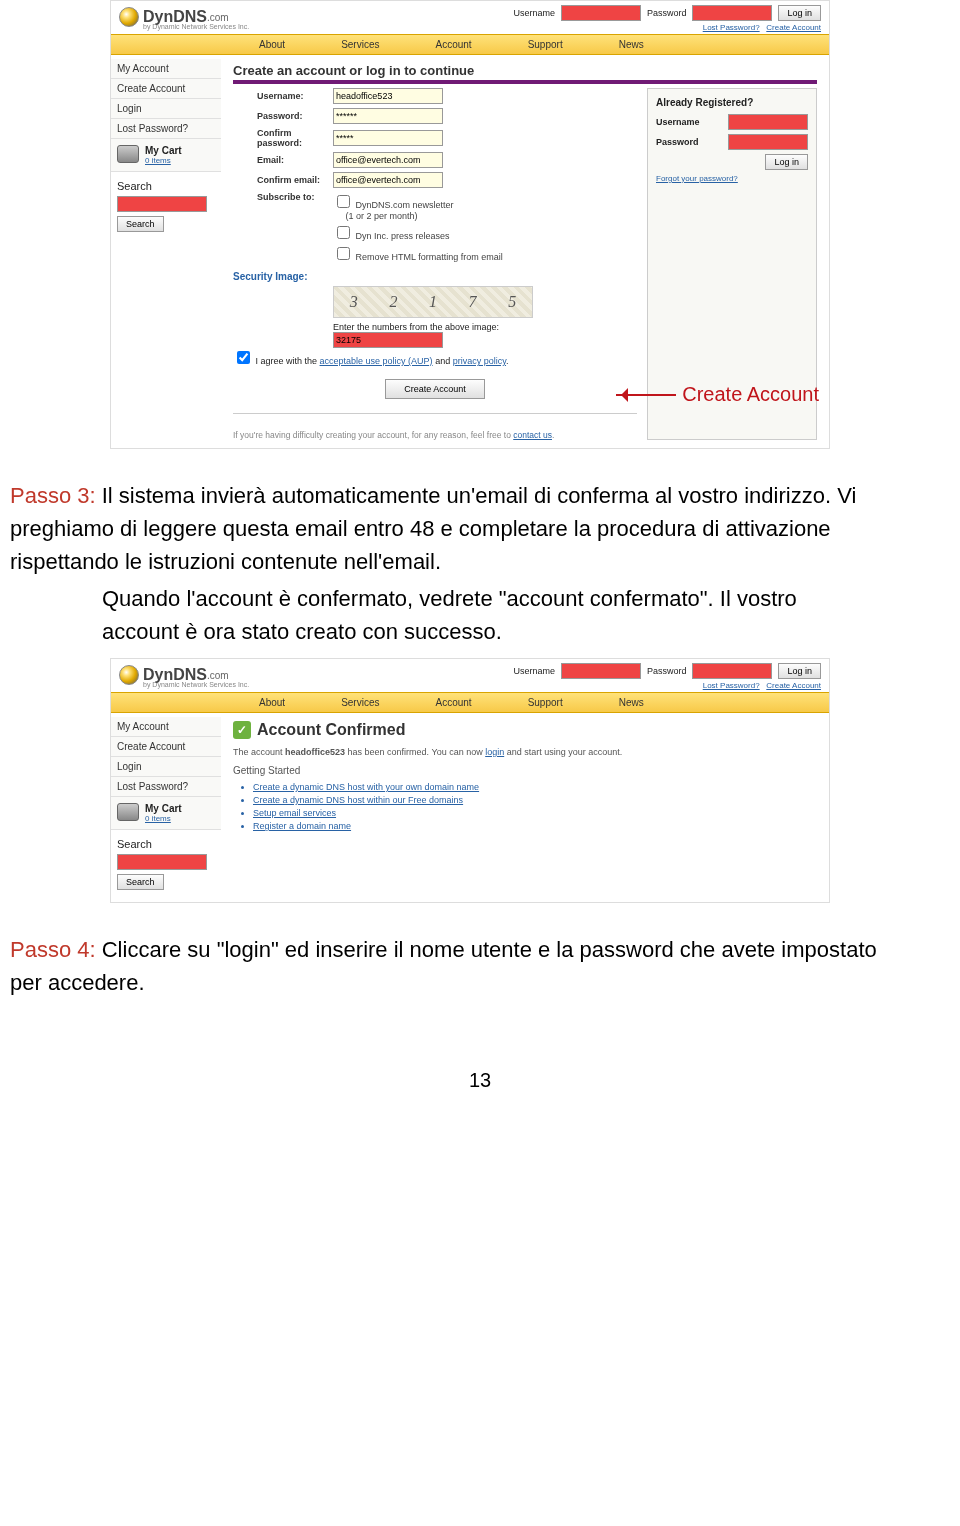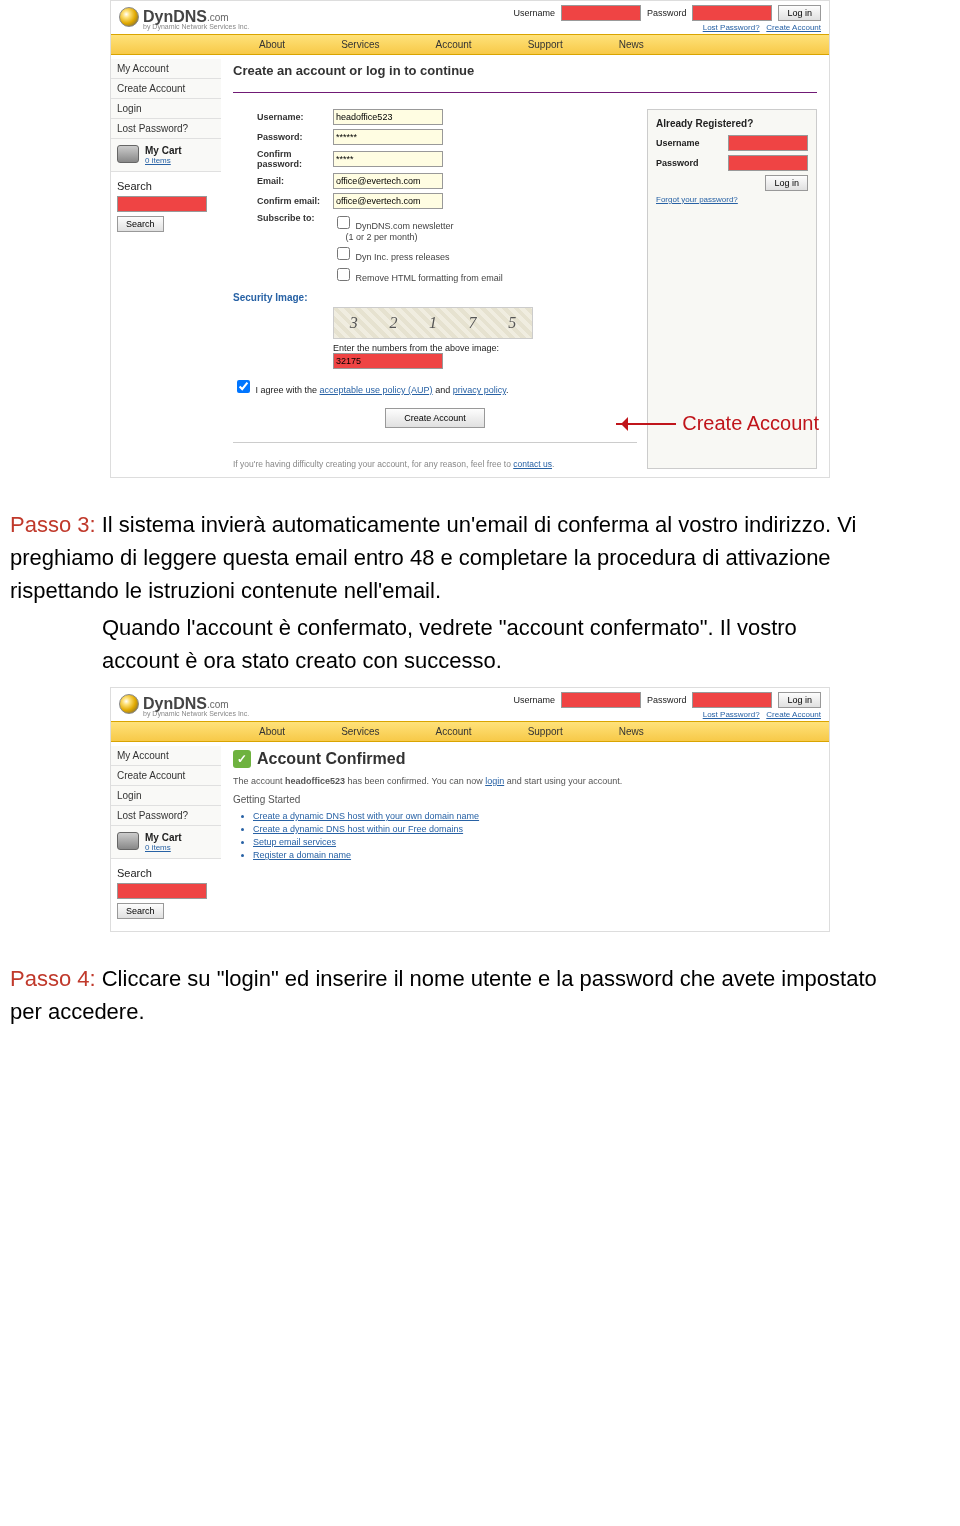--- a/index.html
+++ b/index.html
@@ -94,40 +94,40 @@
     border: 1px solid #666; border-radius: 3px;
     position: relative;
   }
   .side-search { padding: 8px 6px; }
   .side-search .txt { width: 90px; margin-top: 4px; }
   .side-search .btn { margin-top: 4px; }
 
   .main { flex: 1; padding: 8px 12px; }
   .main-title {
     font-weight: bold; font-size: 13px; color: #333;
-    border-bottom: 1px solid #701a75; padding-bottom: 14px; margin-bottom: 16px;
+    border-bottom: 4px solid #701a75; padding-bottom: 2px; margin-bottom: 4px;
   }
   .form-area { display: flex; gap: 10px; }
   .form-left { flex: 1; }
   .form-row { display: flex; align-items: center; margin-bottom: 4px; }
   .form-row label { width: 100px; font-size: 9px; color: #333; font-weight: bold; padding-left: 24px;}
   .form-row .txt { width: 110px; background: #fffde2; }
   .subscribe-block { margin-left: 100px; font-size: 9px; color: #444; }
   .subscribe-block div { margin-bottom: 2px; }
   .sec-label { font-weight: bold; color: #2862a5; margin-top: 6px; font-size:10px;}
   .captcha {
     width: 200px; height: 32px; margin: 4px 0 4px 100px;
     background: repeating-linear-gradient(45deg,#f0ede0,#f0ede0 4px,#e6e2d0 4px,#e6e2d0 8px);
     display: flex; align-items: center; justify-content: space-around;
     font-family: serif; font-size: 16px; font-style: italic; color: #555;
     border: 1px solid #ccc;
   }
   .enter-nums { font-size: 9px; margin-left: 100px; }
   .captcha-input { margin-left: 100px; width: 110px; }
-  .agree-row { margin-top: 8px; font-size: 9px; }
+  .agree-row { font-size: 9px; }
   .agree-row span.link { color: #2862a5; text-decoration: underline; }
   .create-row { text-align: center; margin-top: 12px; }
   .footer-note {
     border-top: 1px solid #ccc; margin-top: 14px; padding-top: 16px;
     font-size: 8.5px; color: #888;
   }
   .footer-note span.link { color: #2862a5; text-decoration: underline; }
 
   .login-box {
     width: 170px; border: 1px solid #ccc; padding: 8px;
@@ -384,14 +384,15 @@
       </div>
     </div>
   </div>
 
   <div class="step-text">
     <span class="step-label">Passo 4:</span>
     <span></span>
     <span>Cliccare su "login" ed inserire il nome utente e la password che avete impostato per accedere.</span>
   </div>
 
+  <div class="page-num">13</div>
 
 </div>
 
 </body></html>

